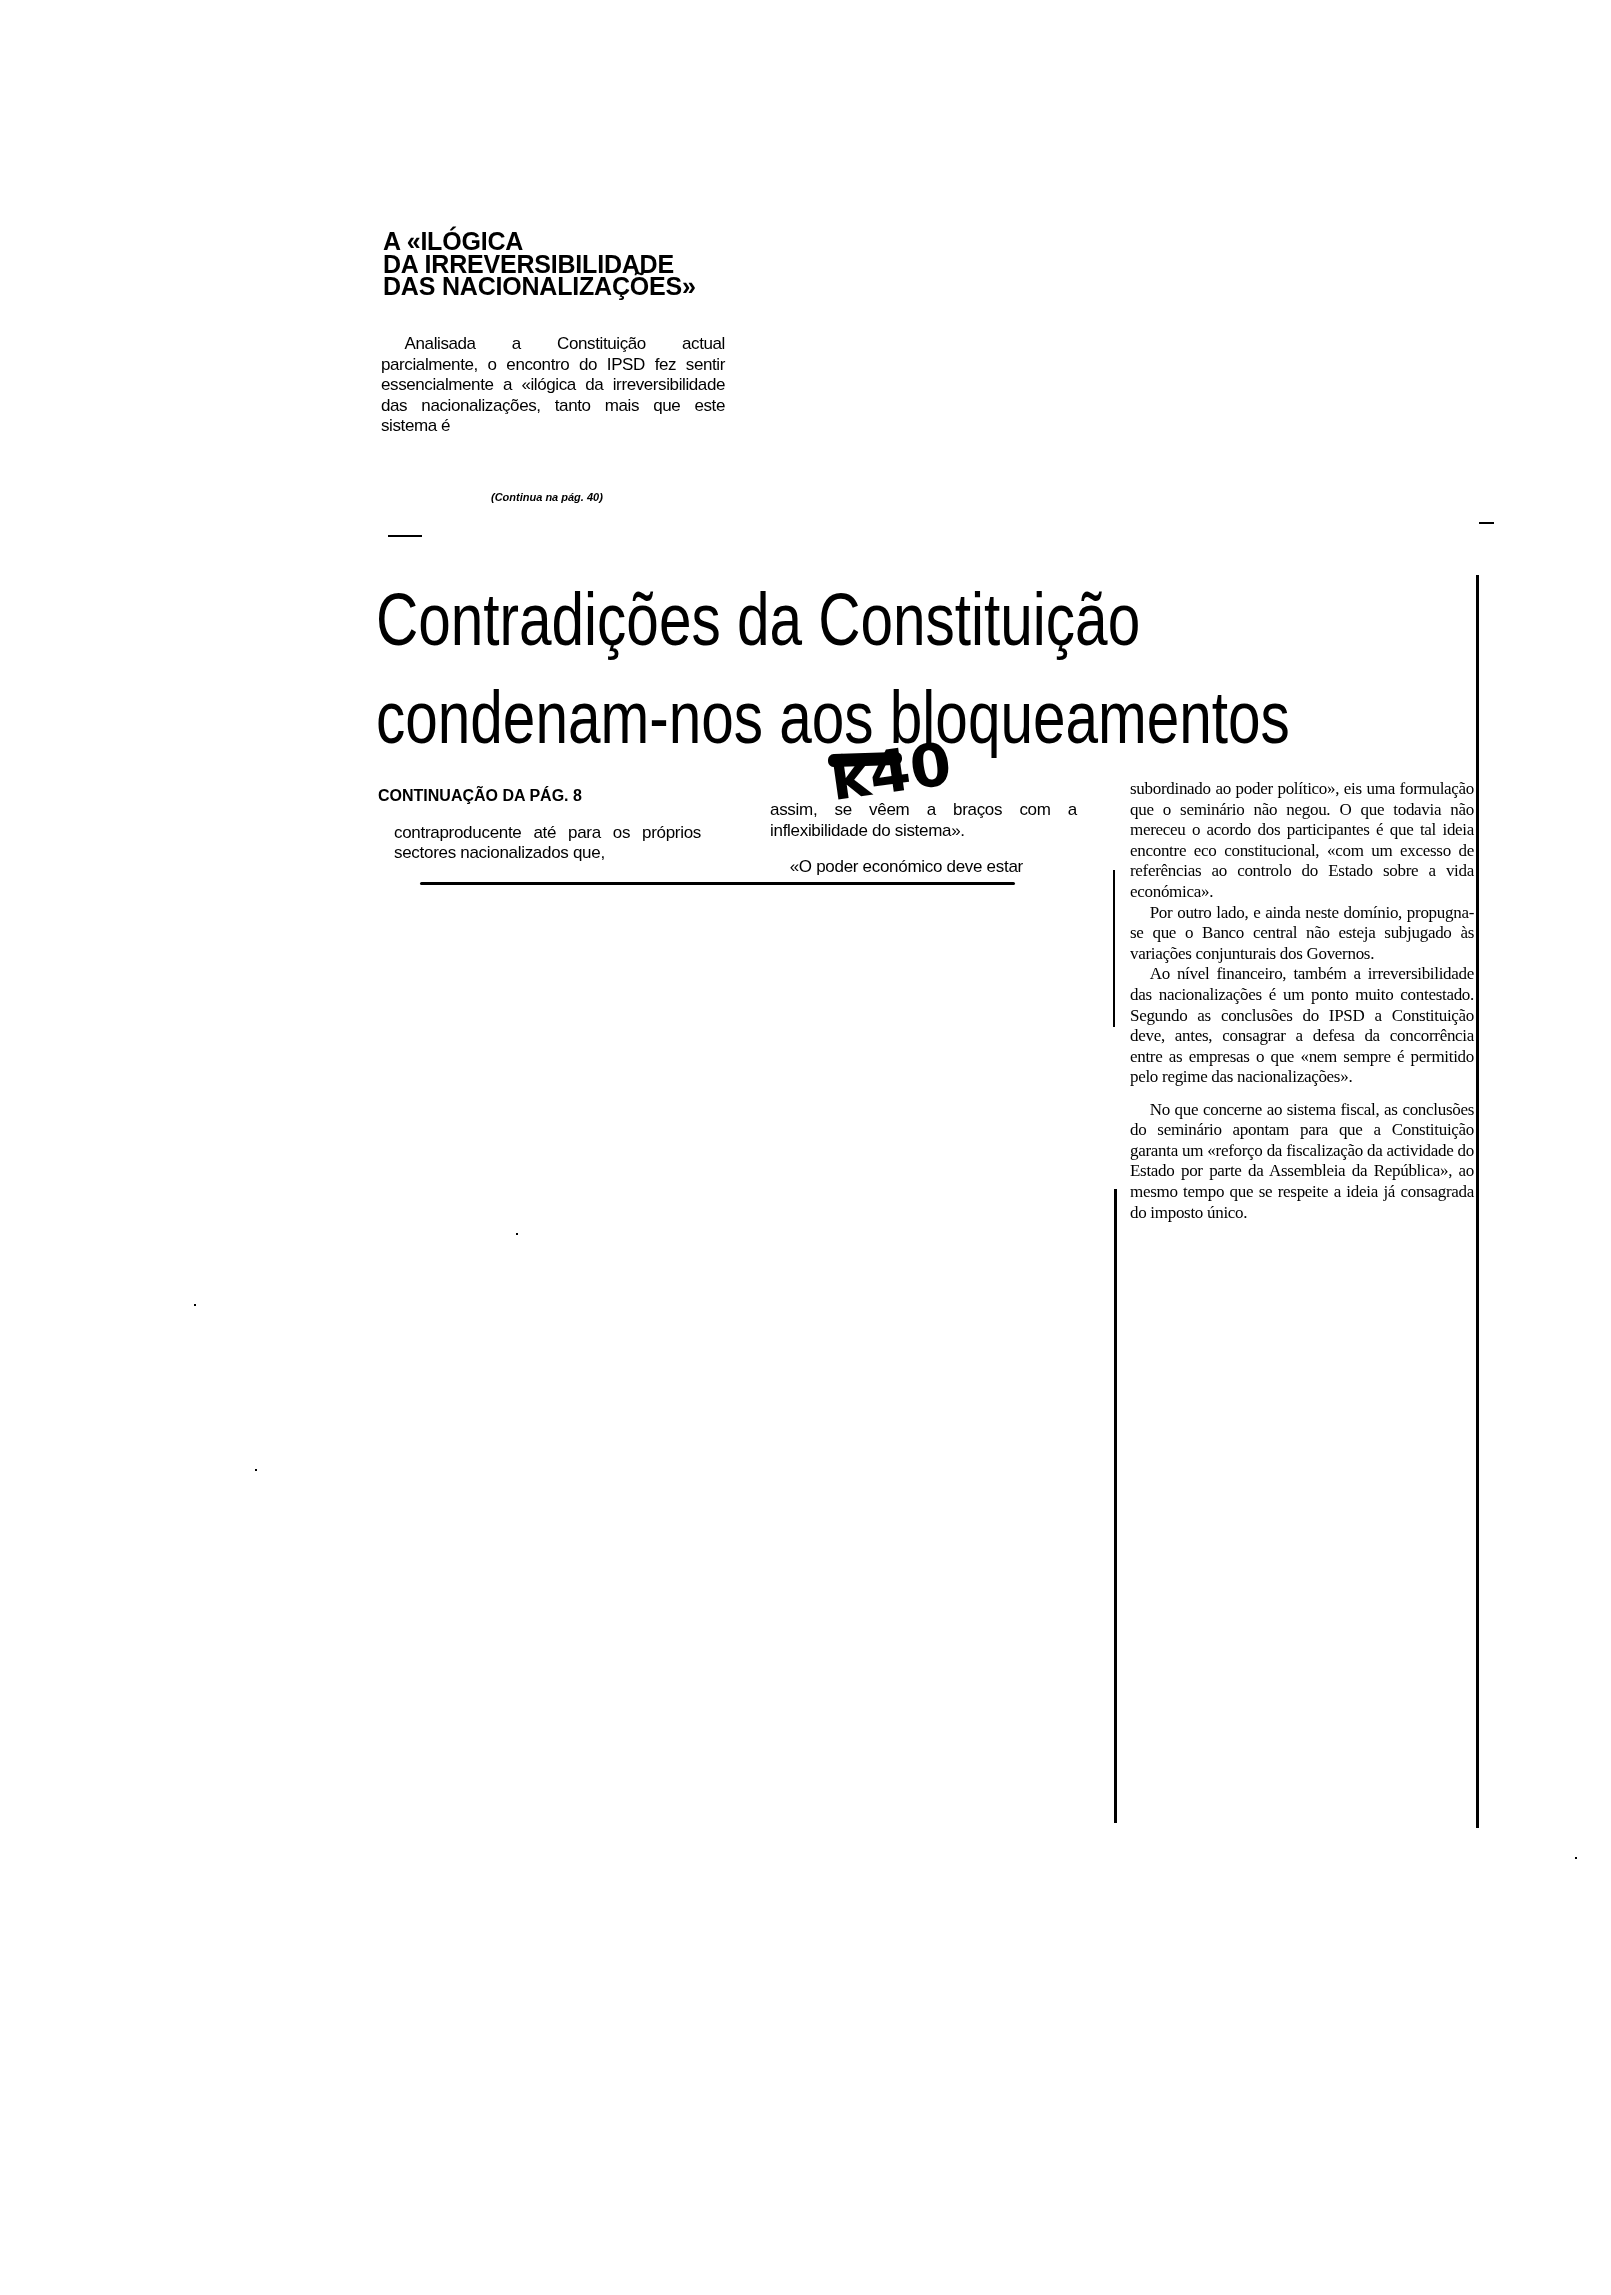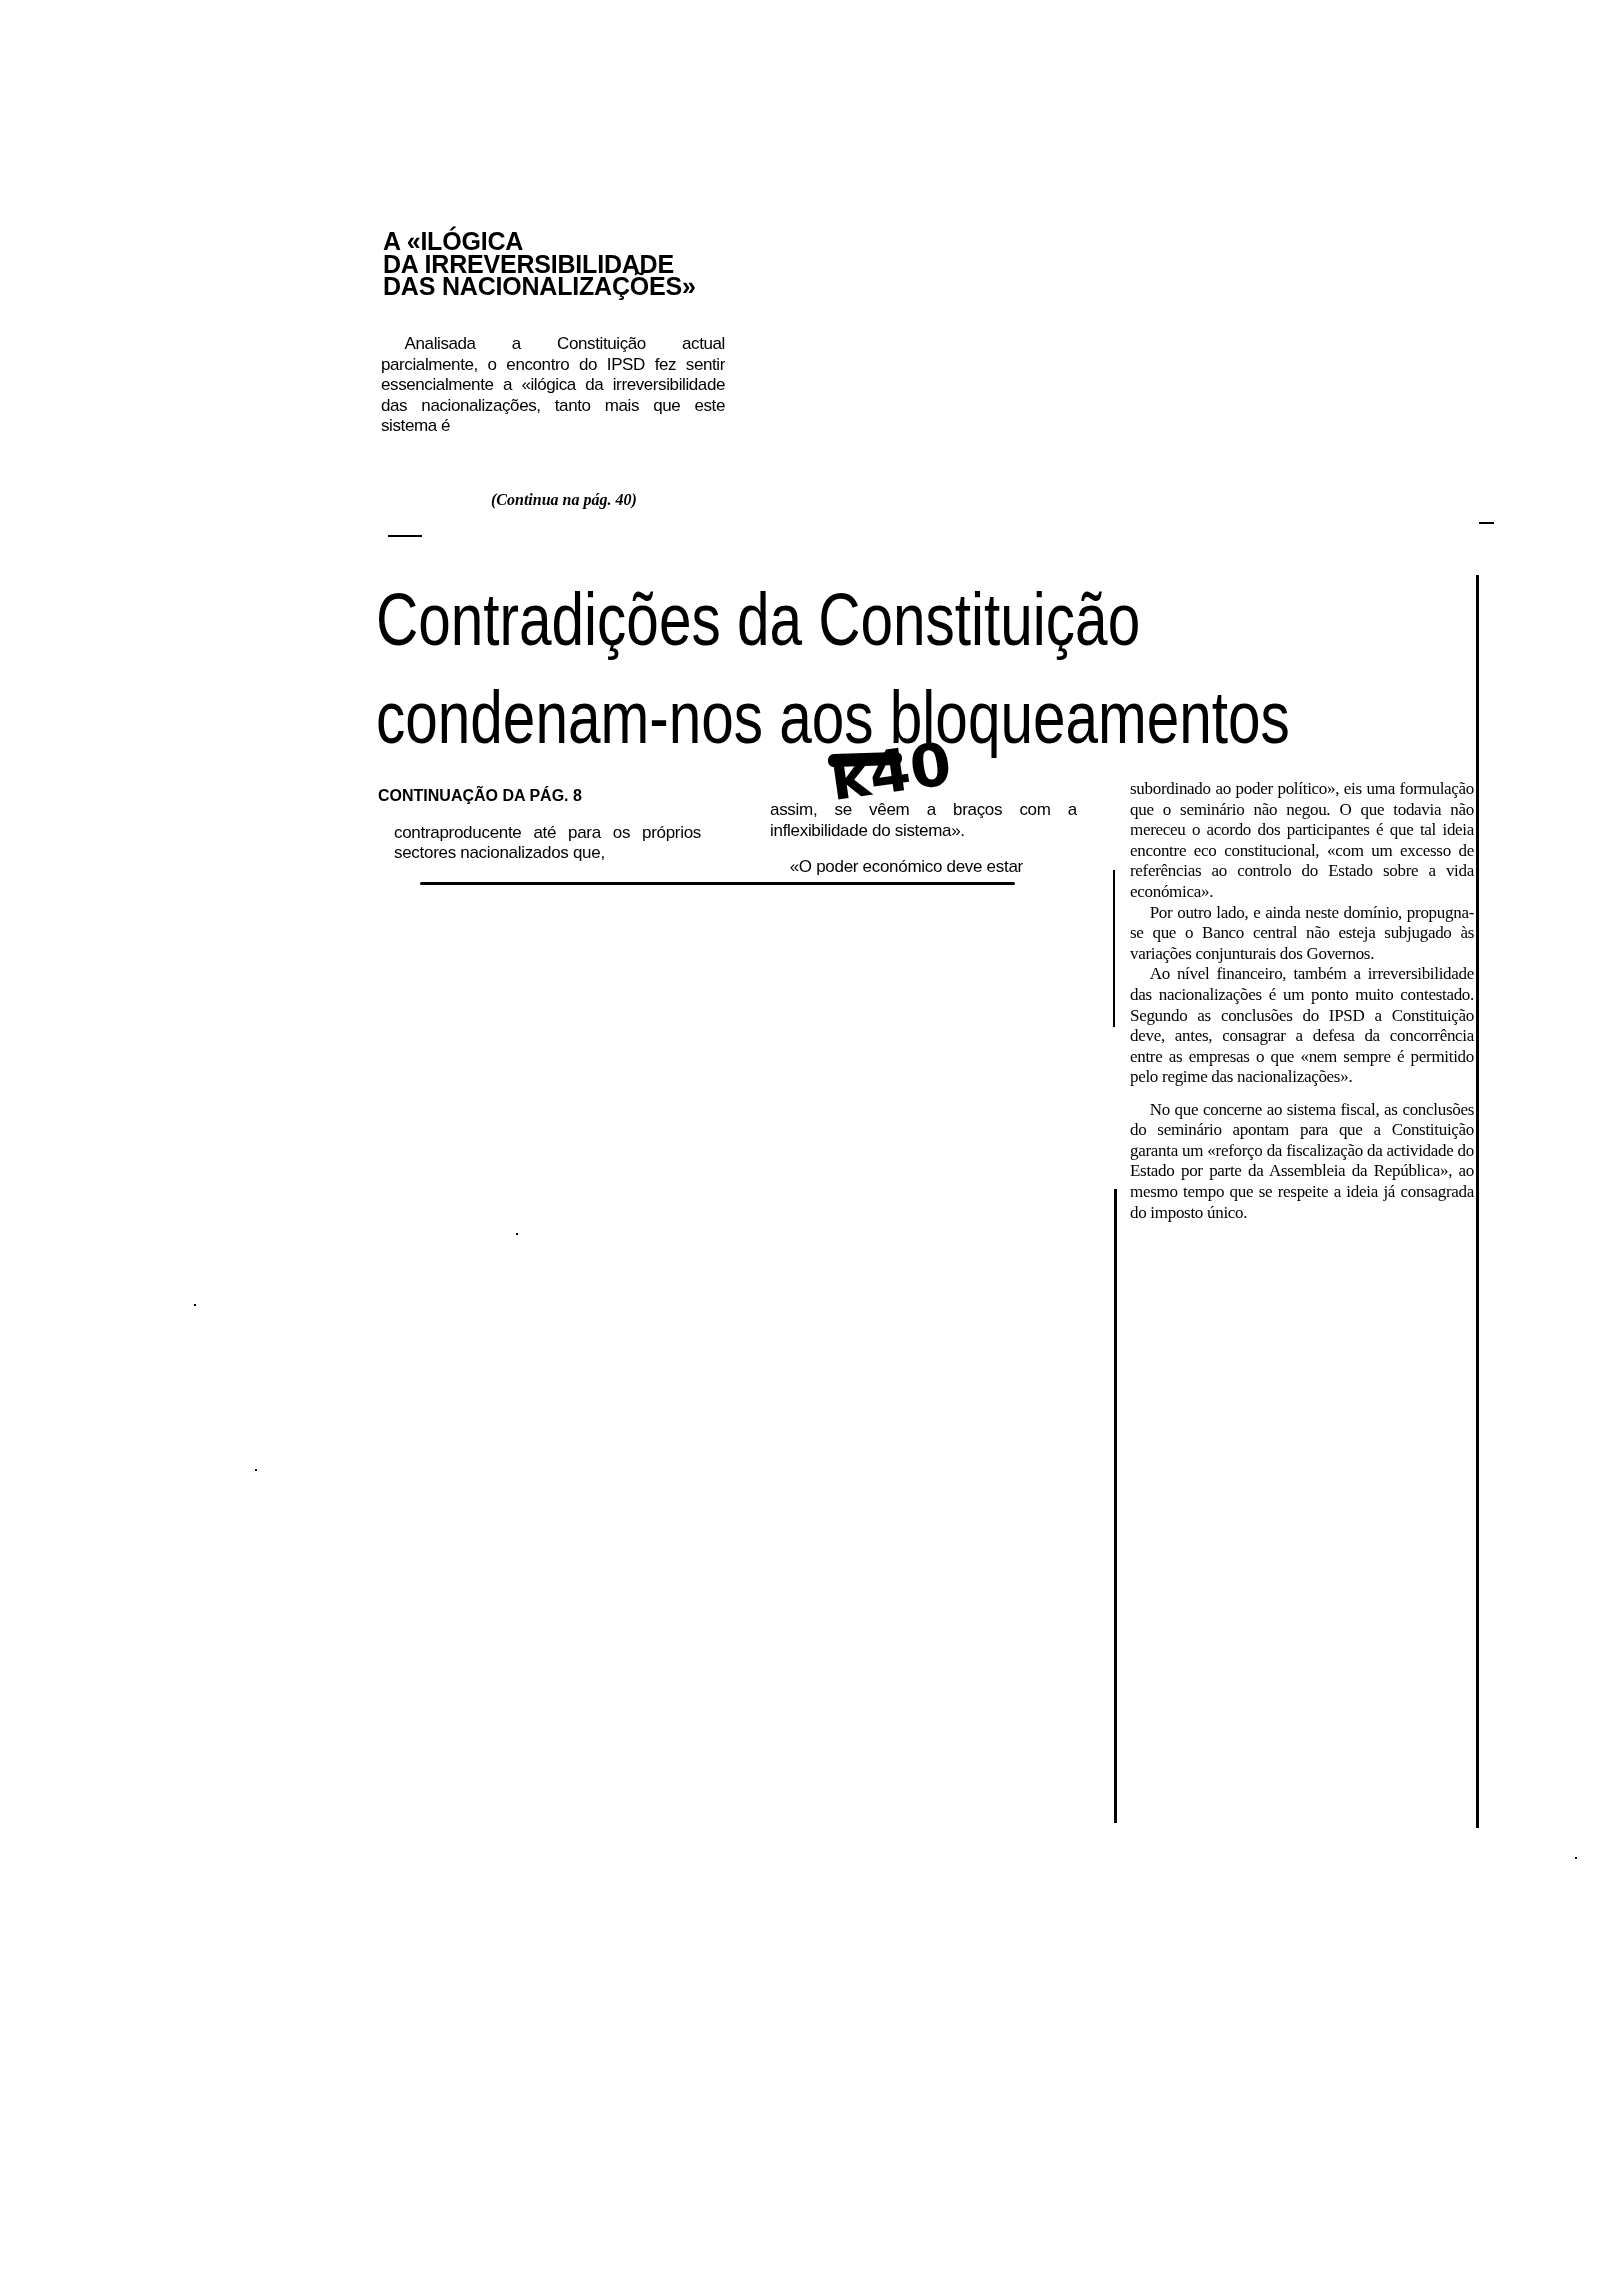--- a/index.html
+++ b/index.html
@@ -2,21 +2,21 @@
 <html style="font-size:7.9px"><head>
 <meta charset="utf-8">
 <style>
   html, body { margin:0; padding:0; background:#ffffff; }
   body { width:1612px; height:2295px; position:relative; overflow:hidden; color:#000; font-family:"Liberation Sans", sans-serif; }
   .abs { position:absolute; }
   .sidebox-title { left:383px; top:230px; width:354px; font-weight:bold; font-size:25px; line-height:22.6px; letter-spacing:-0.2px; }
   .sidebox-title div { white-space:nowrap; }
   .sidebox-body { left:381px; top:334px; width:344px; font-size:17px; line-height:20.6px; text-align:justify; font-weight:normal; letter-spacing:-0.4px; }
   .sidebox-body p { margin:0; text-indent:23.6px; }
-  .cont { left:491px; top:491px; font-style:italic; font-weight:bold; font-size:16px;font-family:Liberation Serif, serif; }
+  .cont { left:491px; top:491px; font-style:italic; font-weight:bold; font-size:11px; }
   .dash { background:#000; height:1.5px; }
   .headline { left:376px; top:570px; width:1081px; font-family:"Liberation Sans", sans-serif; font-size:75px; line-height:98px; transform:scaleX(0.78); transform-origin:left top; white-space:nowrap; }
   .headline div { white-space:nowrap; }
   .hw-mark { left:830px; top:737px; font-family:"DejaVu Sans", sans-serif; font-weight:bold; font-size:59px; transform:rotate(-8deg); }
   .hw-dash { left:828px; top:753px; width:74px; height:12.8px; background:#000; border-radius:5.9px; transform:rotate(-2deg); }
   .col { font-size:17px; line-height:20.6px; text-align:justify; letter-spacing:-0.3px; }
   .col p { margin:16px; }
   .col p.ind { text-indent:19.7px; }
   .col1 { left:378px; top:786px; width:339px; }
   .col1 .kicker { font-weight:bold; font-size:16px; letter-spacing:0; margin-bottom:2px; }

